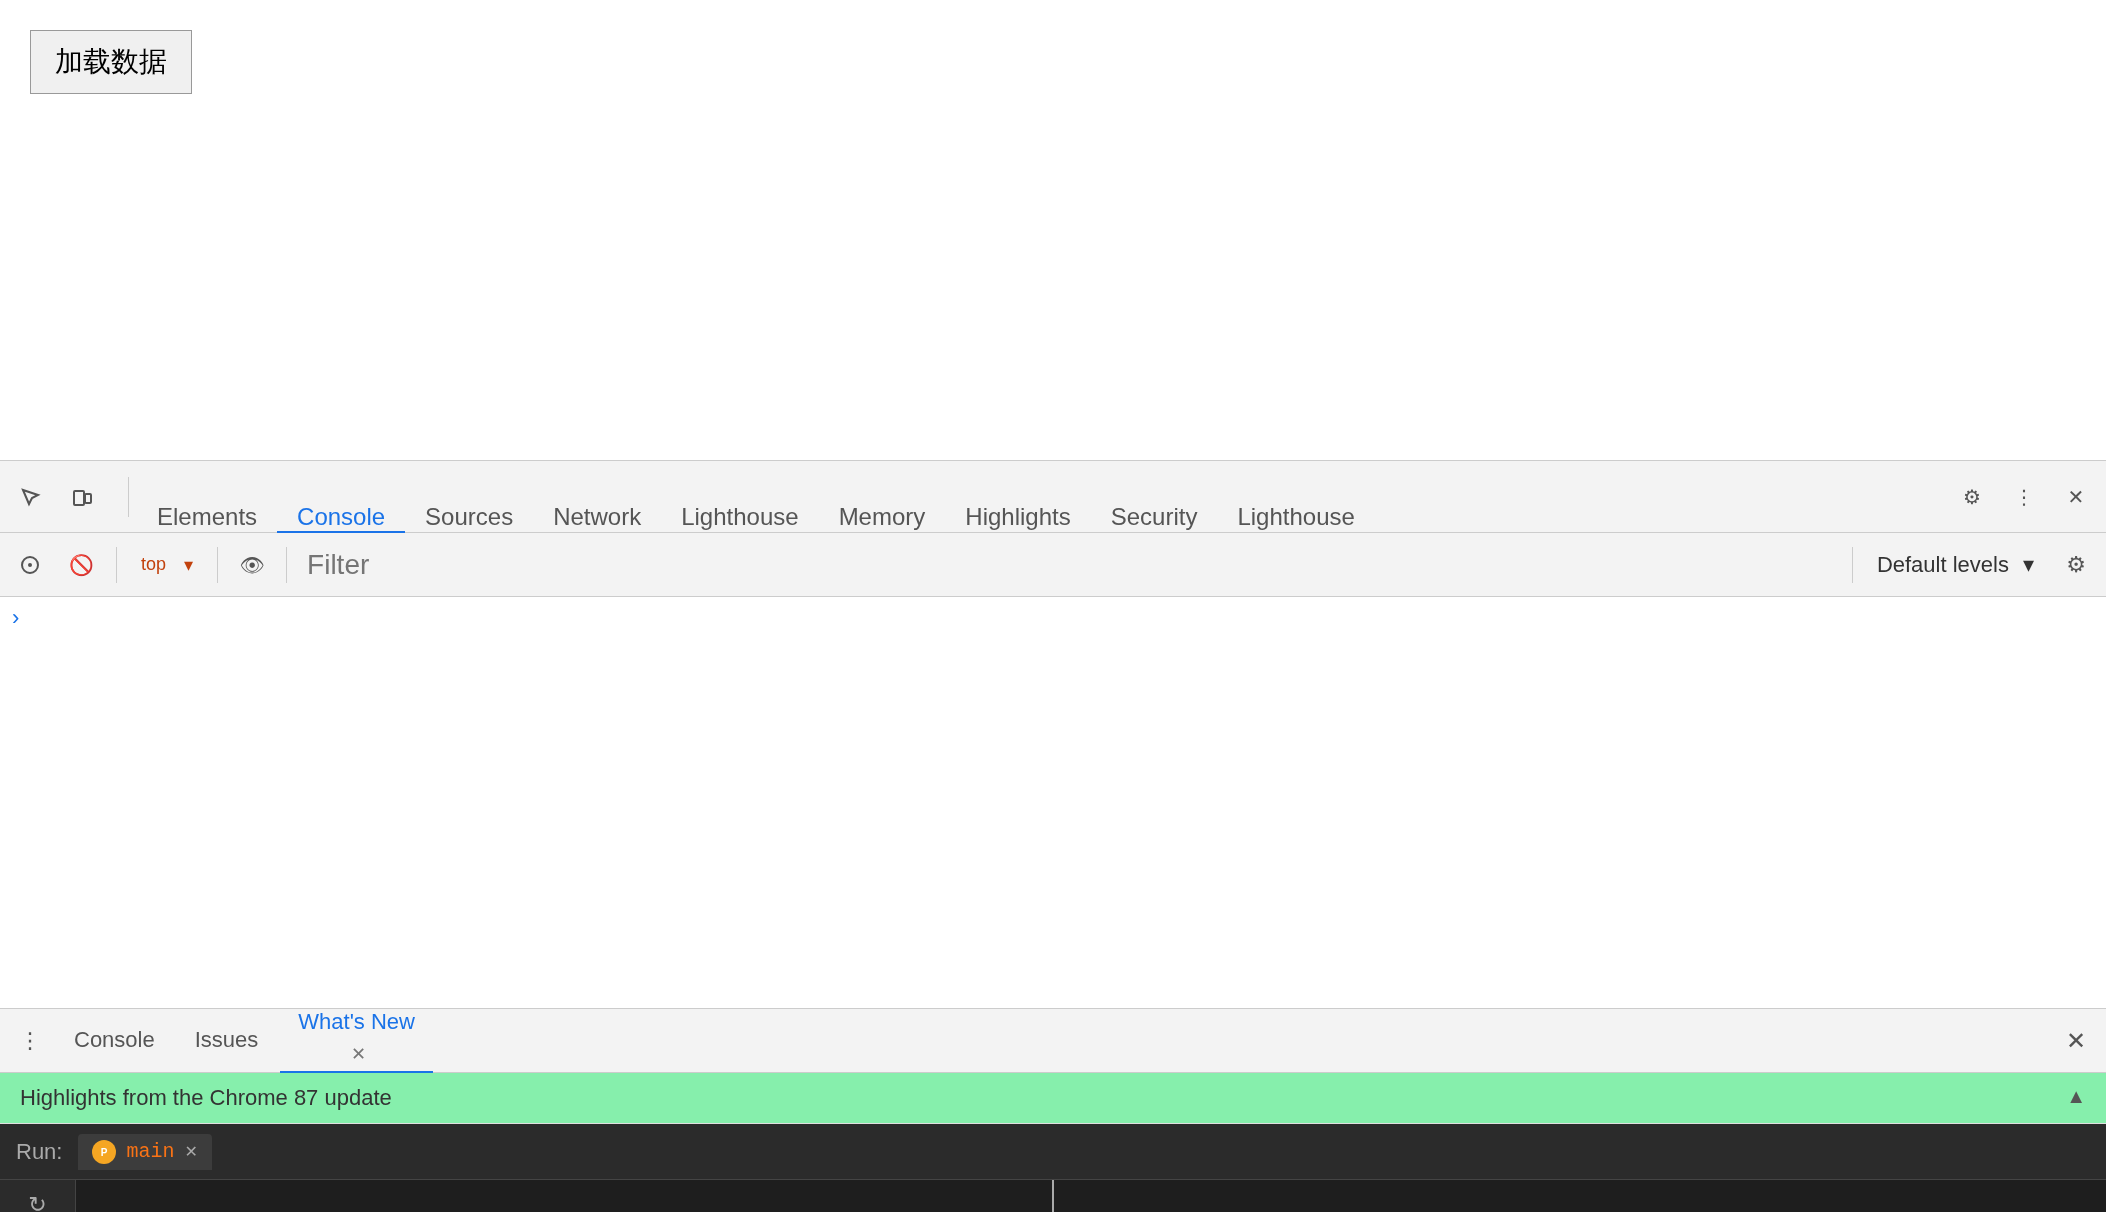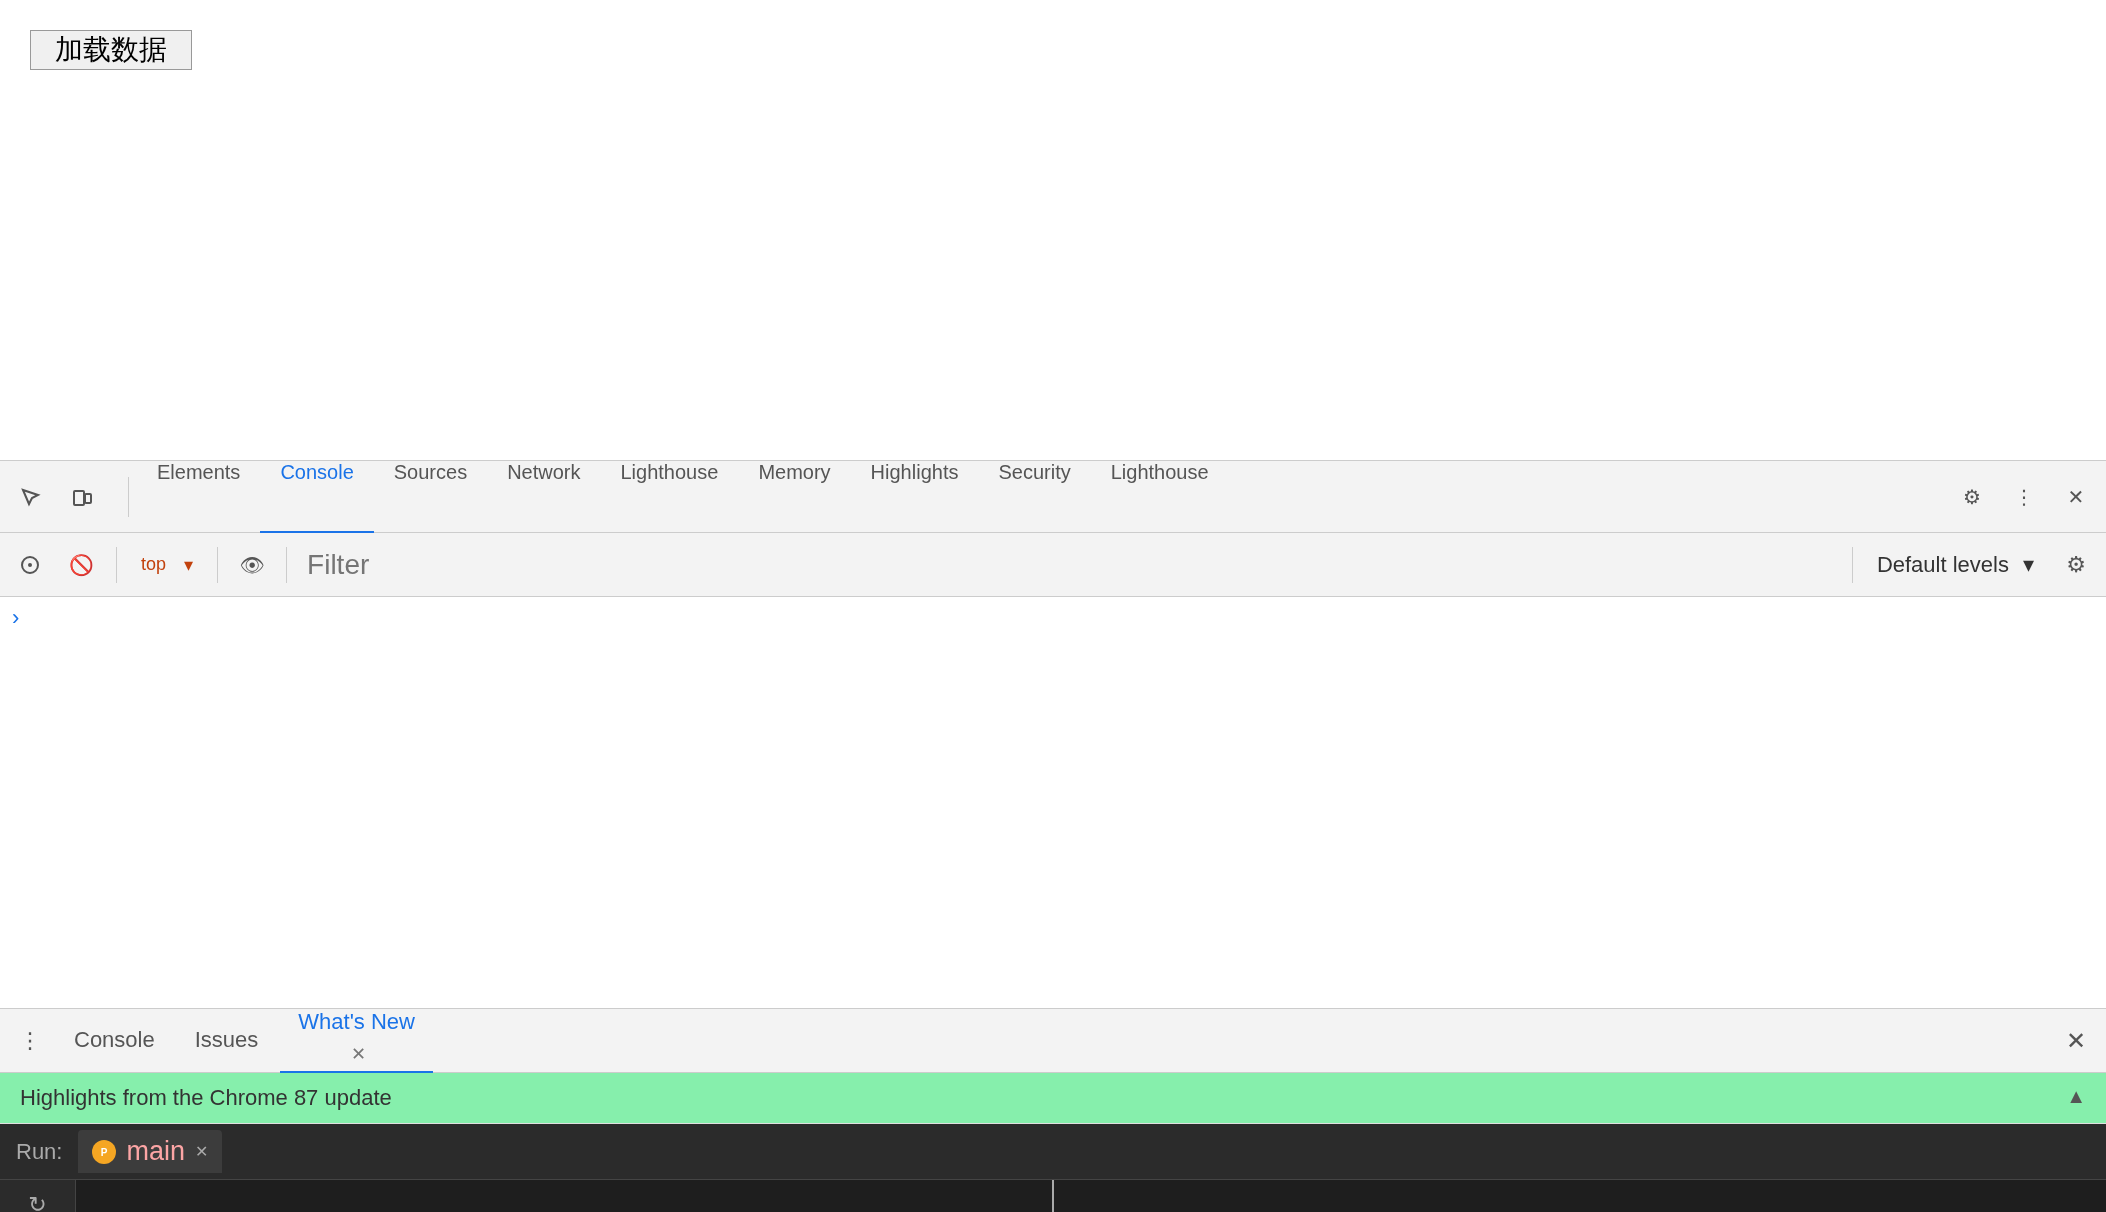--- a/index.html
+++ b/index.html
@@ -11,21 +11,21 @@
       height: 460px;
       position: relative;
       display: flex;
       align-items: flex-start;
       padding: 30px;
     }
 
     .page-button {
       border: 1px solid #999;
       background: #f0f0f0;
-      padding: 0 24px;
+      padding: 12px 24px;
       font-size: 28px;
       cursor: pointer;
       color: #000;
     }
 
     
     .devtools {
       position: absolute;
       bottom: 0;
       left: 0;
@@ -72,22 +72,22 @@
       width: 1px;
       height: 40px;
       background: #ccc;
       margin: 0 8px;
     }
 
     .devtools-tab-item {
       padding: 0 20px;
       height: 72px;
       display: flex;
-      align-items: flex-start;
-      font-size: 20px;
+      align-items: flex-end;
+      font-size: 24px;
       color: #555;
       cursor: pointer;
       white-space: nowrap;
       border-bottom: 2px solid transparent;
       flex-shrink: 0;
     }
     .devtools-tab-item.active {
       color: #1a73e8;
       border-bottom: 2px solid #1a73e8;
     }
@@ -307,22 +307,23 @@
       width: 24px;
       height: 24px;
       border-radius: 50%;
       background: #f5a623;
       display: flex;
       align-items: center;
       justify-content: center;
     }
 
     .run-tab-label {
-      font-size: 27px;
-      color: #fca5a5;
+      font-size: 20px;
+      color: #f97316;
+      font-family: Liberation Mono, monospace;
     }
 
     .run-tab-close {
       font-size: 16px;
       color: #aaa;
       cursor: pointer;
     }
 
     
     .editor-area {

